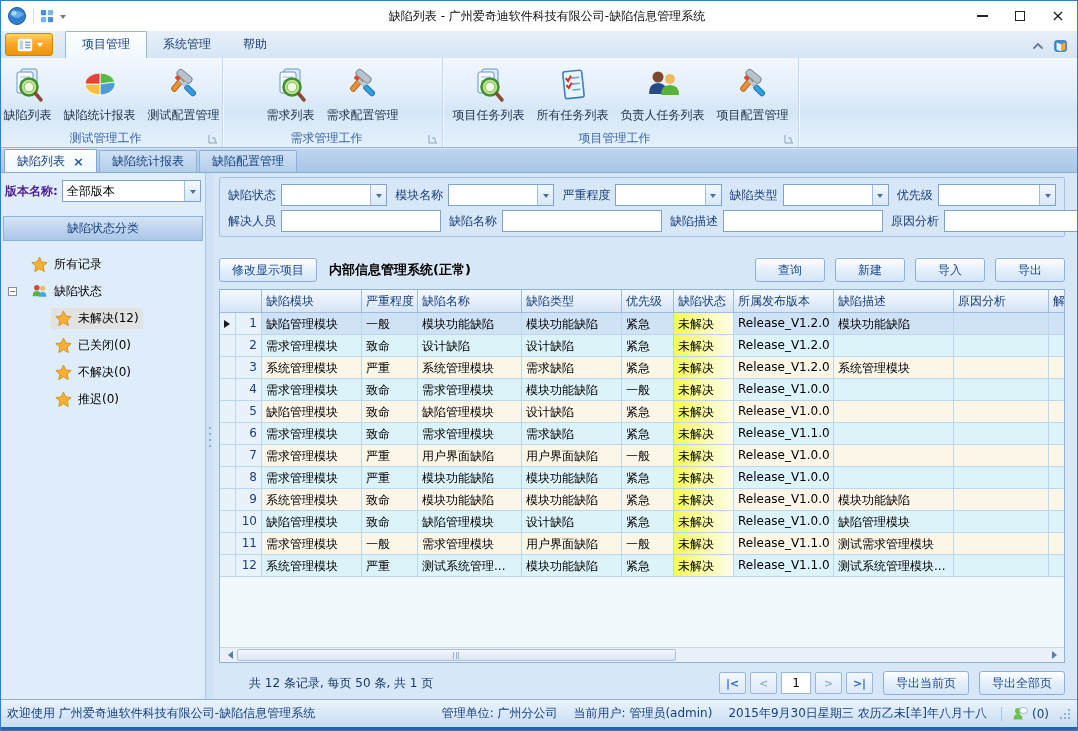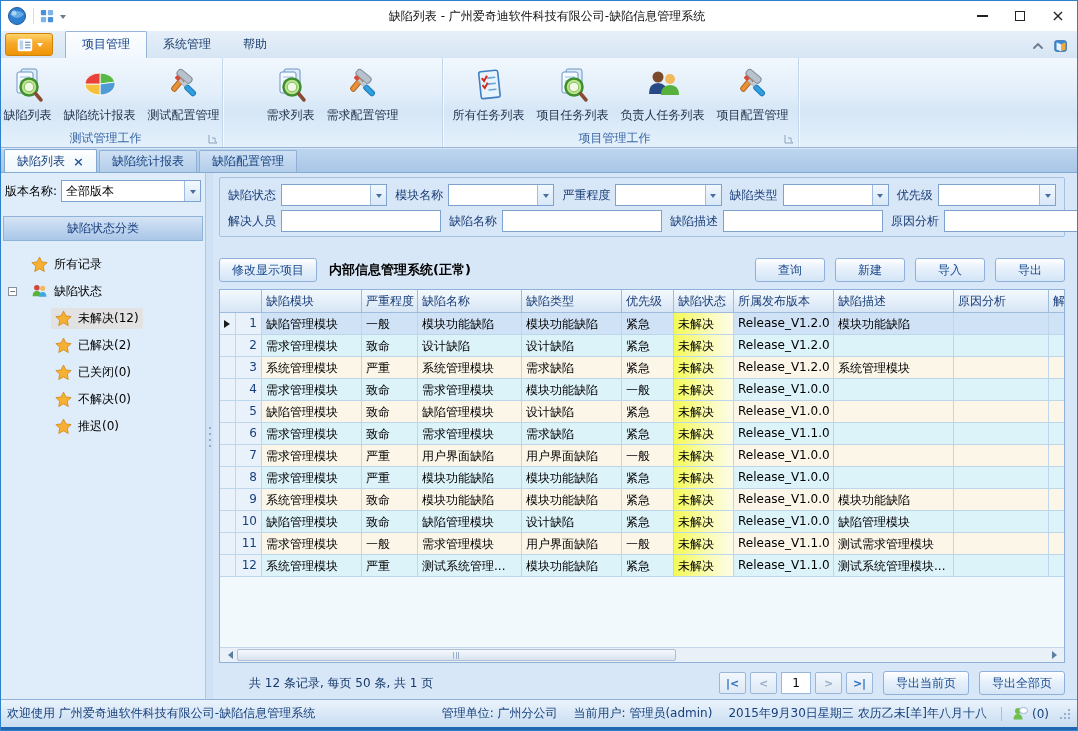--- a/index.html
+++ b/index.html
@@ -45,21 +45,21 @@
   .dtab { height:22px; margin-right:2px; padding:0 12px; display:flex; align-items:center; gap:8px; color:#17427f; background:linear-gradient(#cfe1f4,#b3cdea); border:1px solid #8fafd4; border-bottom:none; border-radius:2px 2px 0 0; cursor:default; }
   .dtab.active { background:linear-gradient(#fdfeff,#eef6fd); border-color:#7fa7d0; height:23px; }
   .dtab .close { color:#2a5a9a; font-weight:bold; font-size:13px; line-height:1; }
 
   
   .main { position:absolute; top:172px; left:0; right:0; height:528px; background:#d8e7f7; }
 
   
   .sidebar { position:absolute; left:0; top:0; width:205px; height:100%; background:#dfedfa; border-right:1px solid #aac7e4; }
   .version-row { display:flex; align-items:center; gap:4px; padding:7px 4px 6px 4px; }
-  .version-row .vlabel { font-weight:normal; color:#000000; white-space:nowrap; }
+  .version-row .vlabel { font-weight:bold; color:#4c1d95; white-space:nowrap; }
   .panel-head { margin:8px 2px 0 2px; height:25px; background:linear-gradient(#d5e4f5,#a9c6e8); border:1px solid #8fb2d9; display:flex; align-items:center; justify-content:center; font-weight:normal; color:#1b3f7e; }
   .tree { padding-top:10px; }
   .titem { position:relative; height:27px; display:flex; align-items:center; color:#000; cursor:default; }
   .titem.lvl1 { padding-left:26px; }
   .titem.lvl2 { padding-left:50px; }
   .texp { position:absolute; left:7px; top:9px; width:9px; height:9px; background:#fff; border:1px solid #89909c; font-size:8px; line-height:7px; text-align:center; color:#333; }
   .hl { display:flex; align-items:center; gap:6px; padding:2px 4px; border-radius:2px; }
   .titem.selected .hl { background:#e2e2e2; }
   .ticon svg { width:17px; height:17px; display:block; }
 
@@ -275,47 +275,54 @@
                 </g>
                 <g transform="rotate(-45 22 22)">
                   <rect x="20" y="18" width="5" height="13" rx="2.5" fill="#2e9fe0" stroke="#1b76b0"></rect>
                   <rect x="21.2" y="9" width="2.6" height="9" fill="#c2cbd5" stroke="#93a1ae" stroke-width="0.6"></rect>
                   <rect x="20.5" y="4.5" width="4" height="5" rx="1" fill="#d84a37"></rect>
                 </g>
               </svg></span>
             <span class="rlabel">需求配置管理</span>
           </div>
         </div>
+        <div class="glabel">
+          <span class="gtext">需求管理工作</span>
+          <span class="launcher"><svg viewBox="0 0 10 10">
+              <path d="M1 1 v8 h8" fill="none" stroke="#8aa2bd"></path>
+              <path d="M4 4 h3 v3 M7 7 l2 2" fill="none" stroke="#8aa2bd"></path>
+            </svg></span>
+        </div>
       </div>
       <div class="rgroup" style="width: 356px;">
         <div class="rbtns">
+          <div class="rbtn">
+            <span class="ric"><svg viewBox="0 0 36 36">
+                <rect x="11" y="2" width="16" height="21" rx="2" fill="#dcecfb" stroke="#6d94c4"></rect>
+                <rect x="7" y="5" width="16" height="21" rx="2" fill="#f4faff" stroke="#6d94c4"></rect>
+                <line x1="10" y1="10" x2="20" y2="10" stroke="#9fc0e2"></line>
+                <line x1="10" y1="14" x2="20" y2="14" stroke="#9fc0e2"></line>
+                <circle cx="19" cy="20" r="8.5" fill="#bfe38f" stroke="#3e8f2f" stroke-width="2.5"></circle>
+                <circle cx="19" cy="20" r="4.8" fill="#eef8e2" stroke="#7fbf5f"></circle>
+                <line x1="25.5" y1="26.5" x2="31" y2="33" stroke="#8a4a34" stroke-width="3.5" stroke-linecap="round"></line>
+              </svg></span>
+            <span class="rlabel">项目任务列表</span>
+          </div>
           <div class="rbtn">
             <span class="ric"><svg viewBox="0 0 36 36">
                 <g transform="rotate(-6 18 18)">
                   <rect x="9" y="4" width="19" height="27" rx="2" fill="#e8f4fd" stroke="#3f7fc1" stroke-width="1.6"></rect>
                   <line x1="17" y1="11" x2="25" y2="11" stroke="#6aa5d8" stroke-width="1.6"></line>
                   <line x1="17" y1="17" x2="25" y2="17" stroke="#6aa5d8" stroke-width="1.6"></line>
                   <line x1="17" y1="23" x2="25" y2="23" stroke="#6aa5d8" stroke-width="1.6"></line>
                   <path d="M11.5 10.5 l2 3 l3.5-5" fill="none" stroke="#d42b1e" stroke-width="2"></path>
                   <path d="M11.5 17.5 l2 3 l3.5-5" fill="none" stroke="#d42b1e" stroke-width="2"></path>
                 </g>
               </svg></span>
             <span class="rlabel">所有任务列表</span>
-          </div>
-          <div class="rbtn">
-            <span class="ric"><svg viewBox="0 0 36 36">
-                <rect x="11" y="2" width="16" height="21" rx="2" fill="#dcecfb" stroke="#6d94c4"></rect>
-                <rect x="7" y="5" width="16" height="21" rx="2" fill="#f4faff" stroke="#6d94c4"></rect>
-                <line x1="10" y1="10" x2="20" y2="10" stroke="#9fc0e2"></line>
-                <line x1="10" y1="14" x2="20" y2="14" stroke="#9fc0e2"></line>
-                <circle cx="19" cy="20" r="8.5" fill="#bfe38f" stroke="#3e8f2f" stroke-width="2.5"></circle>
-                <circle cx="19" cy="20" r="4.8" fill="#eef8e2" stroke="#7fbf5f"></circle>
-                <line x1="25.5" y1="26.5" x2="31" y2="33" stroke="#8a4a34" stroke-width="3.5" stroke-linecap="round"></line>
-              </svg></span>
-            <span class="rlabel">项目任务列表</span>
           </div>
           <div class="rbtn">
             <span class="ric"><svg viewBox="0 0 36 36">
                 <circle cx="13" cy="10" r="5.5" fill="#7a4a2b"></circle>
                 <path d="M4 27 q0-11 9-11 q9 0 9 11 Z" fill="#274a86"></path>
                 <circle cx="25" cy="12" r="5" fill="#f0b95c"></circle>
                 <path d="M16 28 q0-10 9-10 q9 0 9 10 Z" fill="#56b23c"></path>
               </svg></span>
             <span class="rlabel">负责人任务列表</span>
           </div>
@@ -396,30 +403,20 @@
             </span>
           </div>
           <div class="titem lvl2 selected">
             <span class="hl">
               <span class="ticon">
                 <svg viewBox="0 0 16 16">
                   <path d="M8 1 L10.2 5.6 L15.2 6.2 L11.5 9.6 L12.5 14.6 L8 12.1 L3.5 14.6 L4.5 9.6 L0.8 6.2 L5.8 5.6 Z" fill="#f7b032" stroke="#cf8a1c" stroke-width="0.8"></path>
                 </svg>
               </span>
               <span>未解决(12)</span>
-            </span>
-          </div>
-          <div class="titem lvl2">
-            <span class="hl">
-              <span class="ticon">
-                <svg viewBox="0 0 16 16">
-                  <path d="M8 1 L10.2 5.6 L15.2 6.2 L11.5 9.6 L12.5 14.6 L8 12.1 L3.5 14.6 L4.5 9.6 L0.8 6.2 L5.8 5.6 Z" fill="#f7b032" stroke="#cf8a1c" stroke-width="0.8"></path>
-                </svg>
-              </span>
-              <span>已解决(2)</span>
             </span>
           </div>
           <div class="titem lvl2">
             <span class="hl">
               <span class="ticon">
                 <svg viewBox="0 0 16 16">
                   <path d="M8 1 L10.2 5.6 L15.2 6.2 L11.5 9.6 L12.5 14.6 L8 12.1 L3.5 14.6 L4.5 9.6 L0.8 6.2 L5.8 5.6 Z" fill="#f7b032" stroke="#cf8a1c" stroke-width="0.8"></path>
                 </svg>
               </span>
               <span>已关闭(0)</span>

